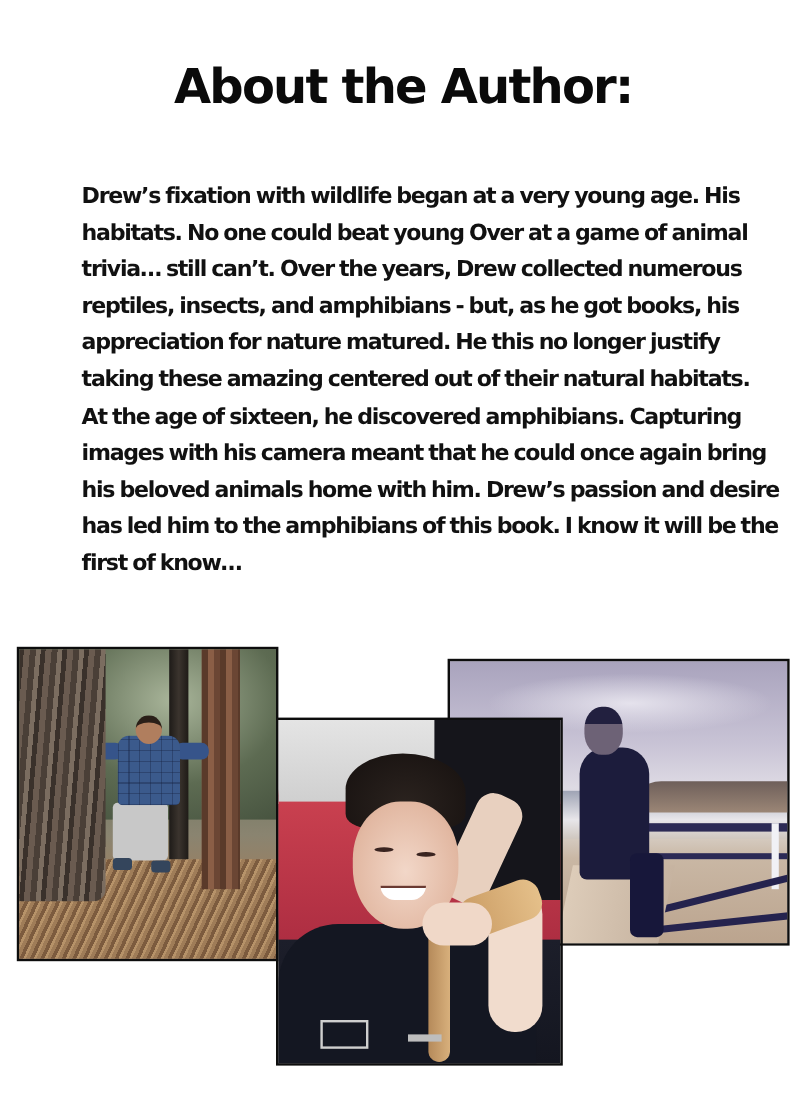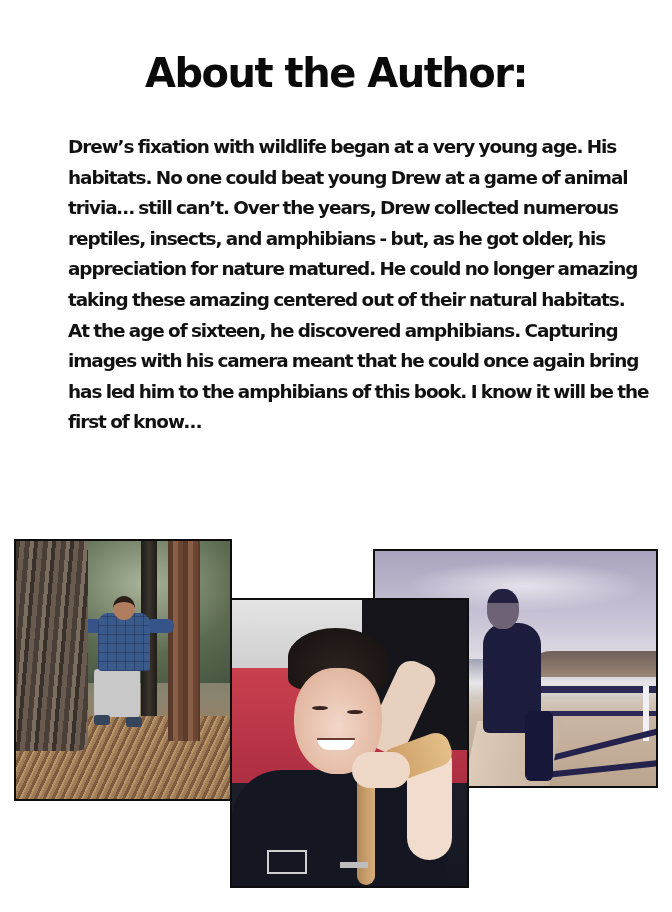--- a/index.html
+++ b/index.html
@@ -6,21 +6,21 @@
     body {
       width: 672px; height: 912px; background: #ffffff; position: relative; overflow: hidden;
       font-family: "Liberation Sans", sans-serif; color: #111111;
     }
     .title {
       position: absolute; left: 0; top: 50px; width: 672px; text-align: center;
       font-family: "DejaVu Sans", sans-serif; font-weight: bold; font-size: 40px;
       letter-spacing: -1.5px; color: #0a0a0a; margin: 0;
     }
     .bio {
-      position: absolute; left: 68px; top: 132px; width: 548px;
+      position: absolute; left: 68px; top: 149px; width: 548px;
       font-family: "DejaVu Sans", sans-serif; font-weight: bold; font-size: 18.4px;
       line-height: 30.6px; letter-spacing: -1.05px; word-spacing: -1px; color: #111111;
     }
     .bio .line { display: block; white-space: nowrap; }
 
     .photo { position: absolute; border: 2.5px solid #0d0d0d; box-sizing: border-box; overflow: hidden; }
     .photo .layer { position: absolute; }
 
     
     #photo-forest { left: 14px; top: 539px; width: 218px; height: 262px; z-index: 1;
@@ -81,27 +81,28 @@
     #photo-beach .head { left:112px; top:38px; width:32px; height:40px; background: linear-gradient(180deg,#22203f 0 35%,#6d6276 35%); border-radius:45%; }
     #photo-beach .legs { left:150px; top:160px; width:28px; height:70px; background:#17173a; border-radius:6px; }
   </style>
 </head>
 <body>
 
 <h1 class="title">About the Author:</h1>
 
 <div class="bio">
   <span class="line">Drew’s fixation with wildlife began at a very young age. His</span>
-  <span class="line">habitats. No one could beat young Drew at a game of animal</span>
+  <span class="line">habitats. No one could beat young Over at a game of animal</span>
   <span class="line">trivia… still can’t. Over the years, Drew collected numerous</span>
-  <span class="line">reptiles, insects, and amphibians - but, as he got older, his</span>
-  <span class="line">appreciation for nature matured. He could no longer amazing</span>
+  <span class="line">reptiles, insects, and amphibians - but, as he got books, his</span>
+  <span class="line">appreciation for nature matured. He this no longer justify</span>
   <span class="line">taking these amazing centered out of their natural habitats.</span>
   <span class="line">At the age of sixteen, he discovered amphibians. Capturing</span>
   <span class="line">images with his camera meant that he could once again bring</span>
+  <span class="line">his beloved animals home with him. Drew’s passion and desire</span>
   <span class="line">has led him to the amphibians of this book. I know it will be the</span>
   <span class="line">first of know…</span>
 </div>
 
 <div class="photo" id="photo-forest" title="Boy in blue jacket standing between tree trunks in a forest">
   <div class="layer sky"></div>
   <div class="layer ground"></div>
   <div class="layer trunk-mid"></div>
   <div class="layer trunk-right"></div>
   <div class="layer kid-arm-l"></div>

